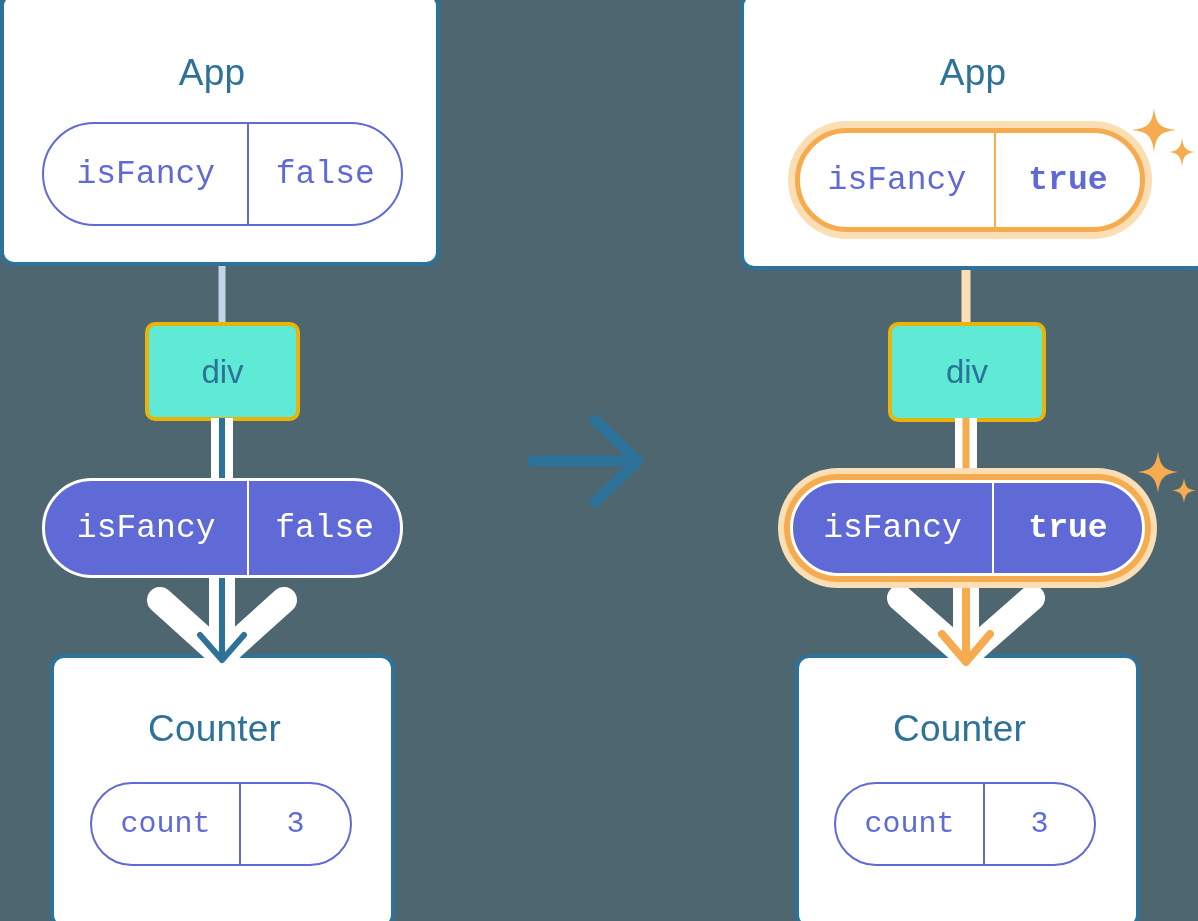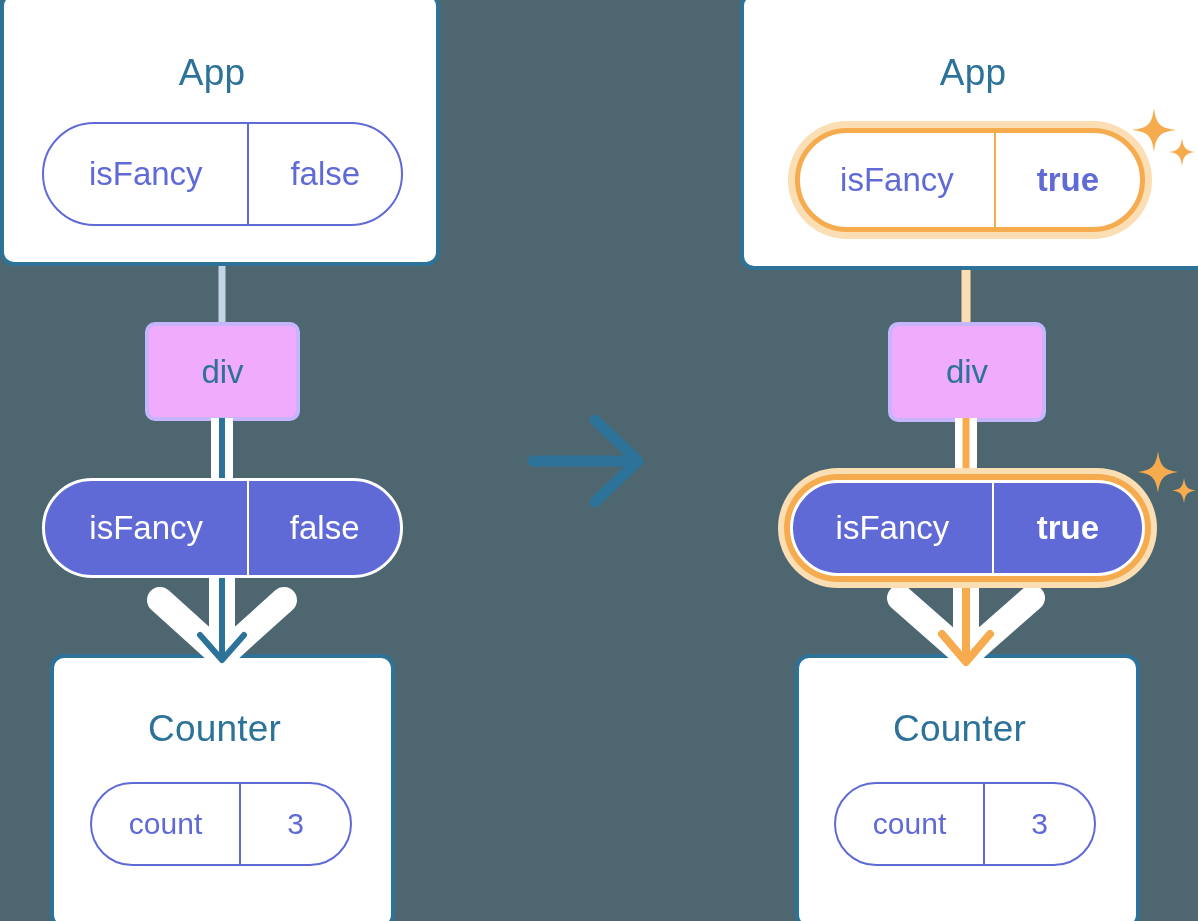--- a/index.html
+++ b/index.html
@@ -27,22 +27,22 @@
     text-align:center;
     color:#2d7299;
     font-size:37px;
     letter-spacing:.2px;
     white-space:nowrap;
   }
 
   
   .divbox{
     position:absolute;
-    background:#f0abfc;
-    border:4px solid #c4b5fd;
+    background:#5eead4;
+    border:4px solid #eab308;
     border-radius:10px;
     box-sizing:border-box;
     z-index:6;
     display:flex;align-items:center;justify-content:center;
   }
   .divbox span{
     color:#2d7299;font-size:33px;position:relative;z-index:2;
   }
 
   
@@ -51,20 +51,21 @@
     box-sizing:border-box;
     display:flex;
     align-items:stretch;
     border-radius:999px;
     z-index:8;
   }
   .pill .half{
     display:flex;align-items:center;justify-content:center;
     box-sizing:border-box;
     white-space:nowrap;
+    font-family:Liberation Mono, monospace;
   }
   .pill .half.left{flex:0 0 57%;}
   .pill .half.right{flex:1 1 auto;}
 
   
   .pill-outline{
     background:#ffffff;
     border:2px solid #5f6ad6;
   }
   .pill-outline .half{color:#5f6ad6;}

